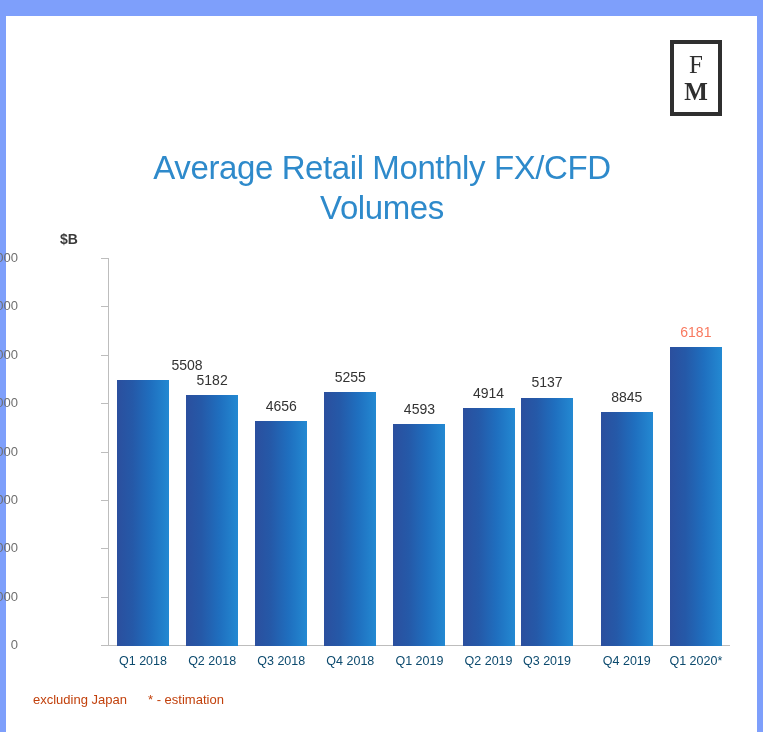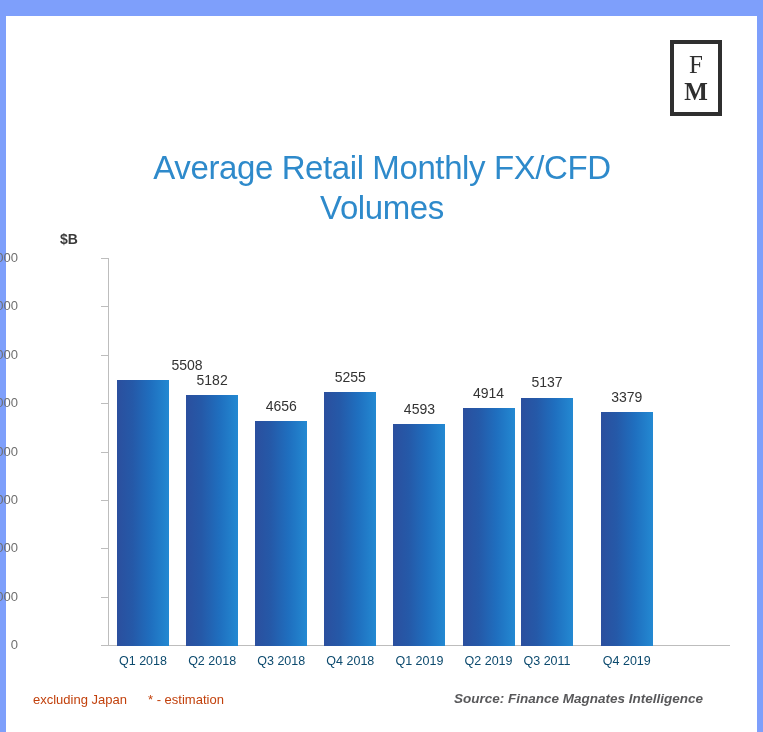--- a/index.html
+++ b/index.html
@@ -238,27 +238,31 @@
           <div class="cat-label">Q1 2019</div>
         </div>
         <div class="bar-slot" style="left: 345.556px; width: 69.1111px;">
           <div class="bar" style="height: 237.715px; background: linear-gradient(90deg, rgb(43, 79, 158) 0%, rgb(37, 89, 168) 30%, rgb(31, 111, 191) 65%, rgb(35, 137, 210) 100%);"></div>
           <div class="bar-value" style="top: 127.285px;">4914</div>
           <div class="cat-label">Q2 2019</div>
         </div>
         <div class="bar-slot" style="left: 404px; width: 69.1111px;">
           <div class="bar" style="height: 248.502px; background: linear-gradient(90deg, rgb(43, 79, 158) 0%, rgb(37, 89, 168) 30%, rgb(31, 111, 191) 65%, rgb(35, 137, 210) 100%);"></div>
           <div class="bar-value" style="top: 116.498px;">5137</div>
-          <div class="cat-label">Q3 2011</div>
+          <div class="cat-label">Q3 2019</div>
         </div>
         <div class="bar-slot" style="left: 483.778px; width: 69.1111px;">
           <div class="bar" style="height: 233.603px; background: linear-gradient(90deg, rgb(43, 79, 158) 0%, rgb(37, 89, 168) 30%, rgb(31, 111, 191) 65%, rgb(35, 137, 210) 100%);"></div>
-          <div class="bar-value" style="top: 131.397px;">3379</div>
+          <div class="bar-value" style="top: 131.397px;">8845</div>
           <div class="cat-label">Q4 2019</div>
+        </div>
+        <div class="bar-slot" style="left: 552.889px; width: 69.1111px;">
+          <div class="bar" style="height: 299.006px; background: linear-gradient(90deg, rgb(43, 79, 158) 0%, rgb(37, 89, 168) 30%, rgb(31, 111, 191) 65%, rgb(35, 137, 210) 100%);"></div>
+          <div class="bar-value highlight" style="top: 65.9941px;">6181</div>
+          <div class="cat-label">Q1 2020*</div>
         </div>
       </div>
   </div>
 
   <div class="foot-note note1">excluding Japan</div>
   <div class="foot-note note2">* - estimation</div>
-  <div class="foot-source">Source: Finance Magnates Intelligence</div>
 
 </div>
 
 </body></html>

